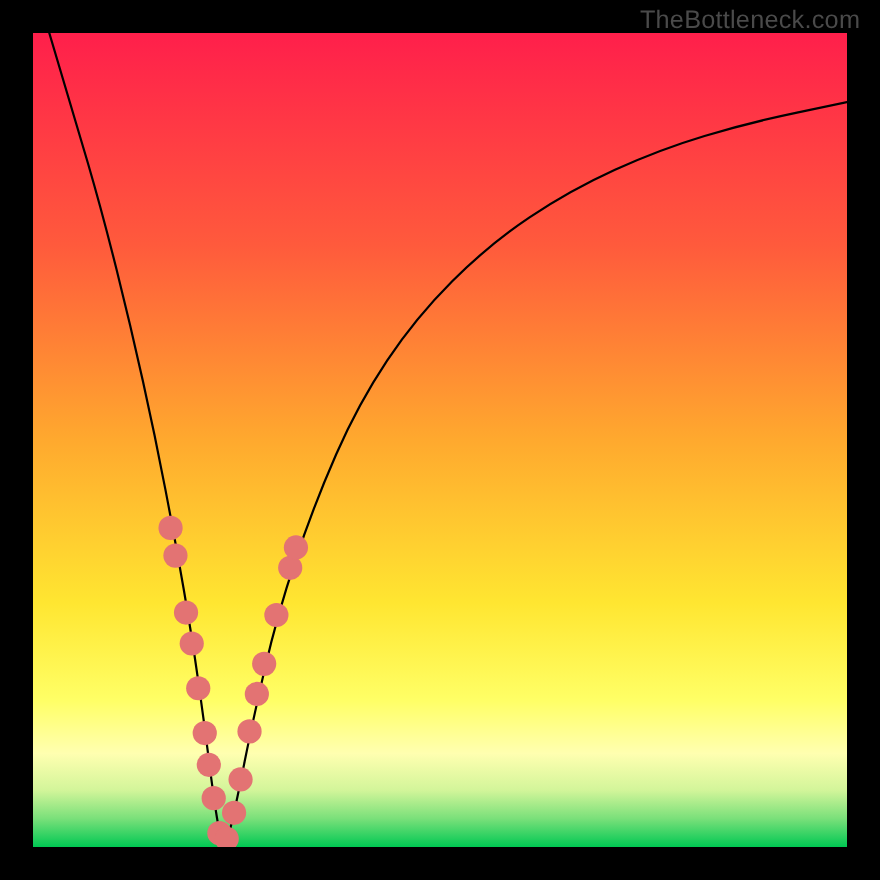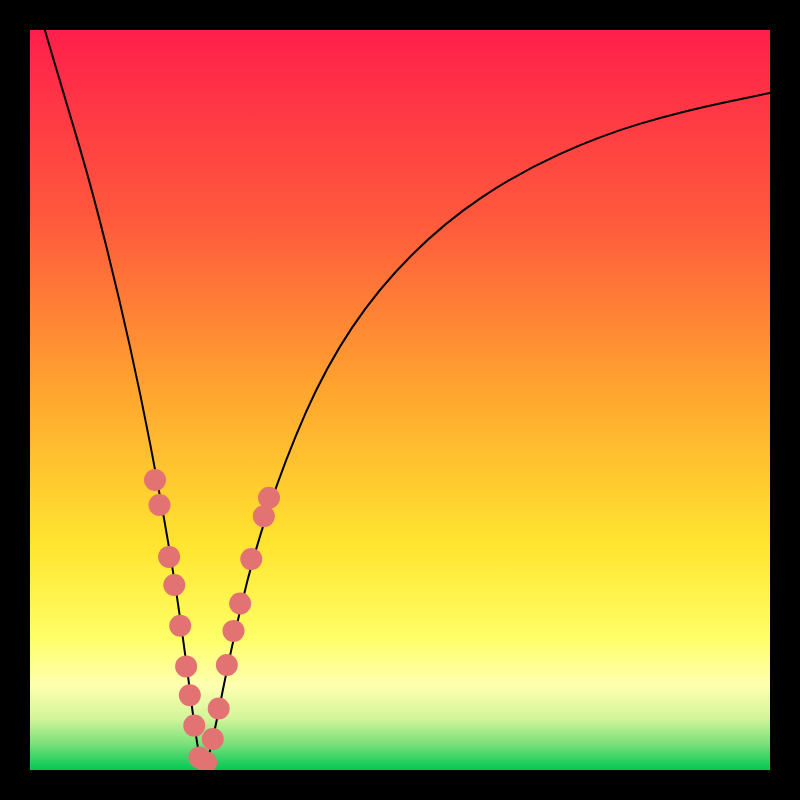--- a/index.html
+++ b/index.html
@@ -80,13 +80,14 @@
         <circle cx="182.78" cy="708.92" r="11" fill="#e37373"></circle>
         <circle cx="188.70" cy="678.58" r="11" fill="#e37373"></circle>
         <circle cx="196.84" cy="634.92" r="11" fill="#e37373"></circle>
         <circle cx="203.50" cy="600.88" r="11" fill="#e37373"></circle>
         <circle cx="210.16" cy="573.50" r="11" fill="#e37373"></circle>
         <circle cx="221.26" cy="529.10" r="11" fill="#e37373"></circle>
         <circle cx="233.84" cy="486.18" r="11" fill="#e37373"></circle>
         <circle cx="239.02" cy="467.68" r="11" fill="#e37373"></circle>
       </svg>
   </div>
+  <div class="watermark">TheBottleneck.com</div>
 </div>
 
 </body></html>

